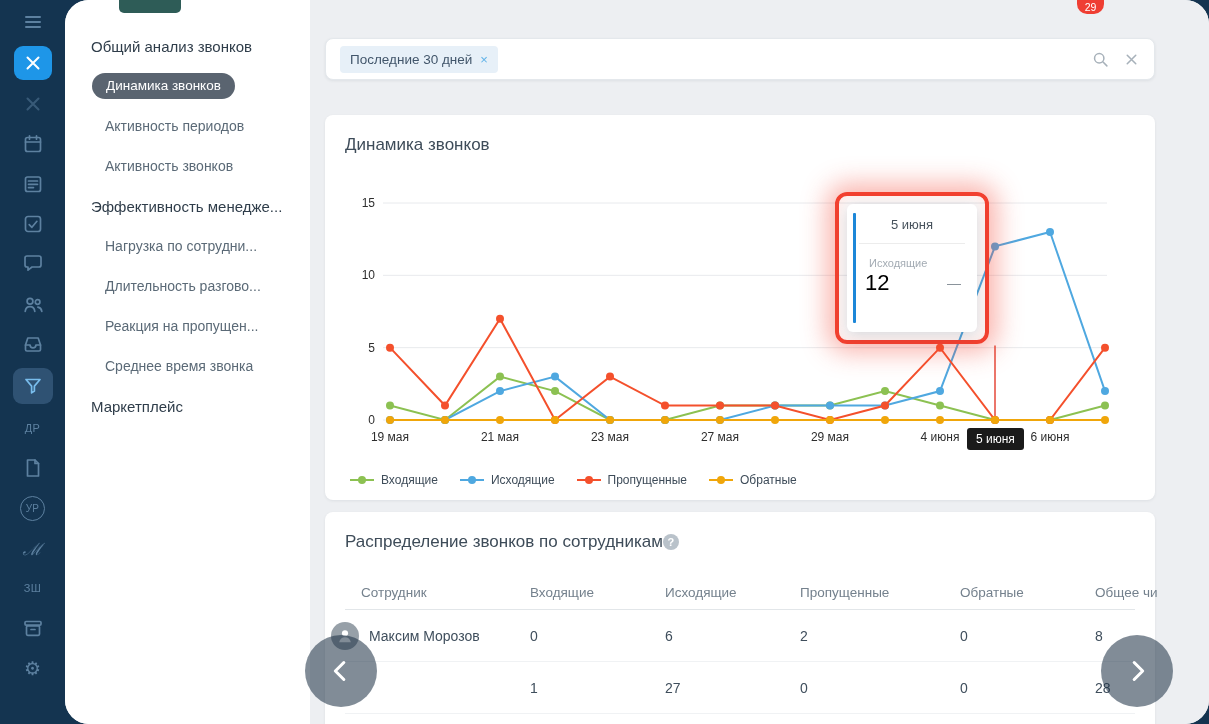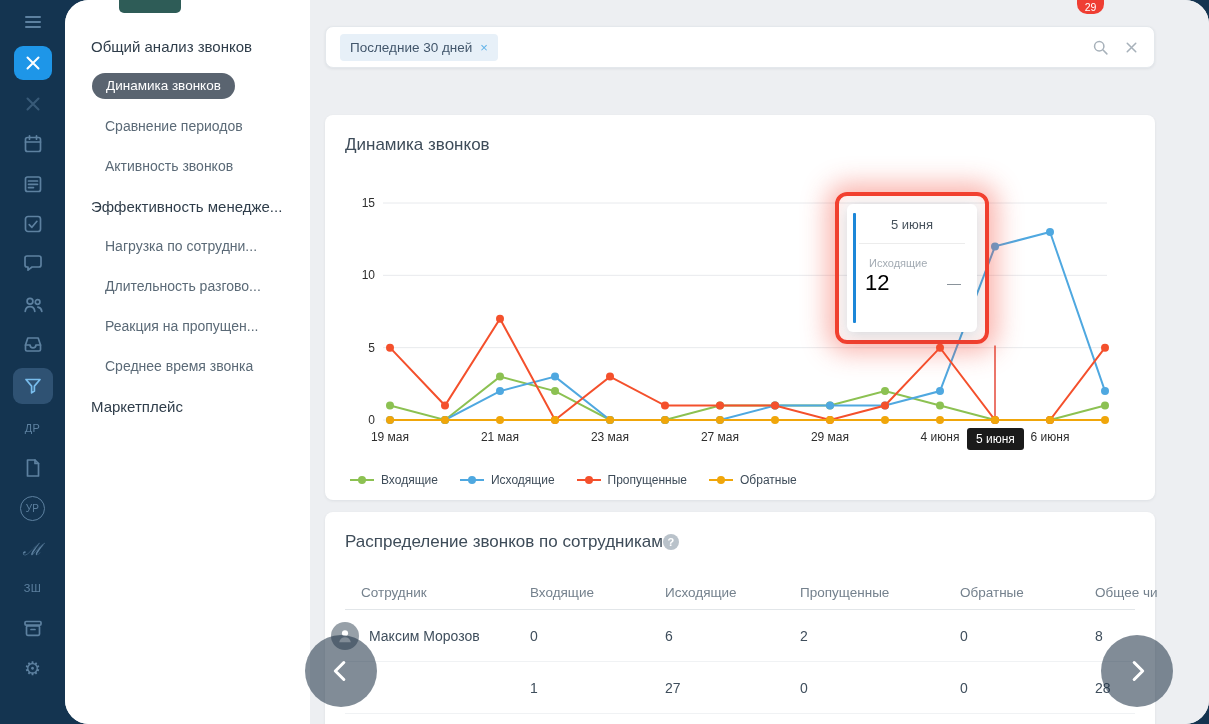--- a/index.html
+++ b/index.html
@@ -26,21 +26,21 @@
 .nav-entry{height:40px;display:flex;align-items:center;padding-left:40px;font-size:14px;color:#5b6a77;cursor:pointer;white-space:nowrap;}
 .nav-entry.header{padding-left:26px;color:#2f3d4a;font-size:15px;}
 .nav-entry.active{padding-left:27px;}
 .nav-pill{background:#5a6470;color:#fff;border-radius:14px;padding:5px 14px 6px;font-size:13.5px;}
 
 
 #content{position:absolute;left:245px;top:0;width:899px;height:100%;background:#edeff2;}
 .card{position:absolute;background:#fff;border-radius:8px;box-shadow:0 1px 3px rgba(40,50,70,.08);}
 
 
-#filterbar{left:15px;top:26px;width:830px;height:42px;display:flex;align-items:center;padding:0 14px;border:1px solid #e4e8ec;}
+#filterbar{left:15px;top:38px;width:830px;height:42px;display:flex;align-items:center;padding:0 14px;border:1px solid #e4e8ec;}
 .chip{display:flex;align-items:center;gap:8px;background:#e7f0f8;border-radius:4px;padding:6px 10px;font-size:13.5px;color:#42566b;cursor:pointer;}
 .chip-x{color:#5fb2e8;font-size:13px;cursor:pointer;}
 #filterbar .spacer{flex:1;}
 .fb-icon{color:#a7b1ba;cursor:pointer;display:flex;align-items:center;margin-left:14px;}
 .fb-icon svg{width:17px;height:17px;}
 
 
 #chartcard{left:15px;top:115px;width:830px;height:385px;padding:20px;}
 .card-title{font-size:17px;color:#3e4c59;}
 #chartwrap{position:absolute;left:20px;top:60px;width:790px;height:310px;}
@@ -176,21 +176,21 @@
       <span class="rail-glyph">⚙</span>
     </div>
   </div>
 
 <div id="window">
   <div id="nav">
       <div class="nav-entry header">Общий анализ звонков</div>
       <div class="nav-entry active">
         <span class="nav-pill">Динамика звонков</span>
       </div>
-      <div class="nav-entry">Сравнение периодов</div>
+      <div class="nav-entry">Активность периодов</div>
       <div class="nav-entry">Активность звонков</div>
       <div class="nav-entry header">Эффективность менедже...</div>
       <div class="nav-entry">Нагрузка по сотрудни...</div>
       <div class="nav-entry">Длительность разгово...</div>
       <div class="nav-entry">Реакция на пропущен...</div>
       <div class="nav-entry">Среднее время звонка</div>
       <div class="nav-entry header">Маркетплейс</div>
     </div>
 
   <div id="content">

